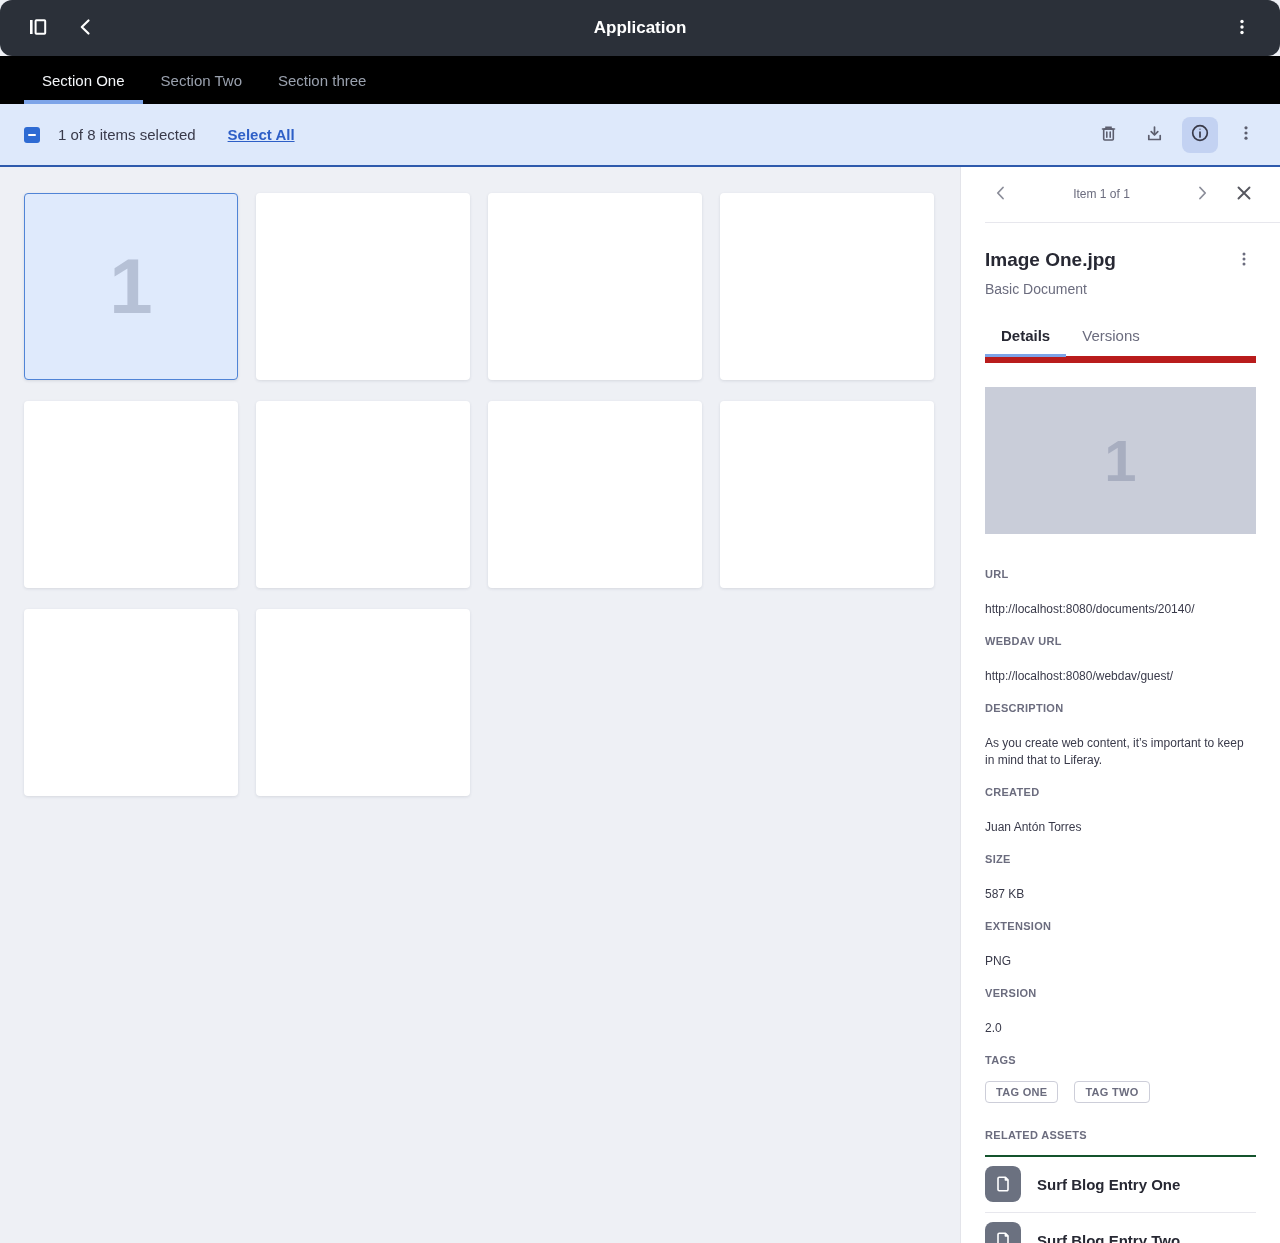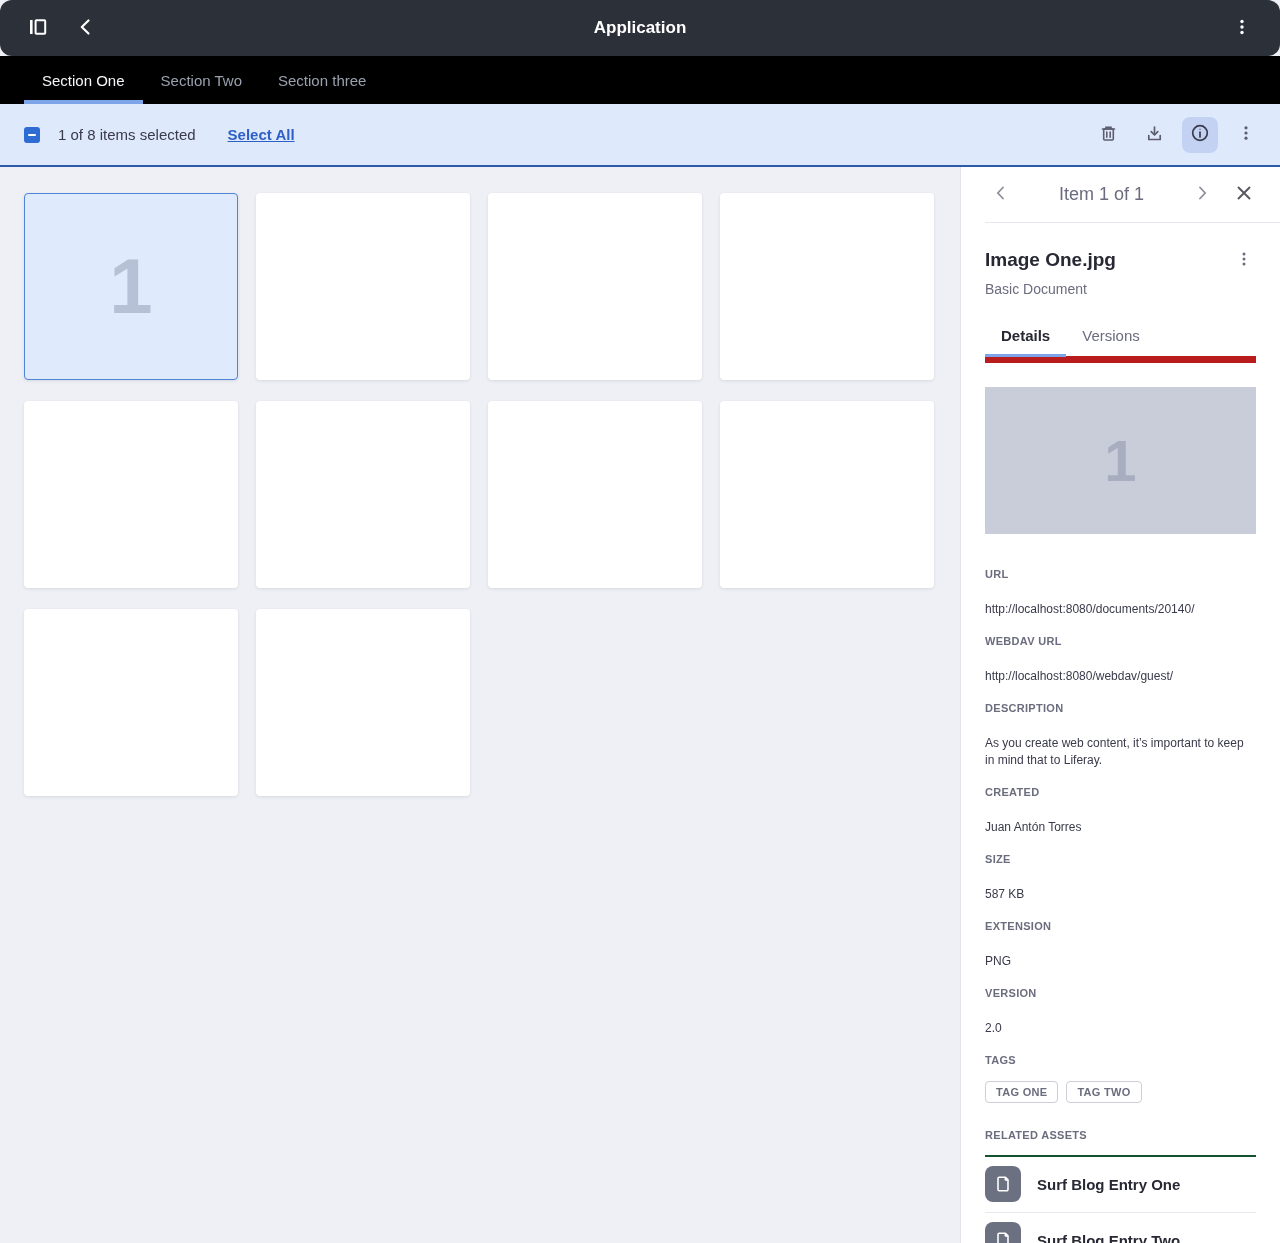--- a/index.html
+++ b/index.html
@@ -34,21 +34,21 @@
   .grid-area { width:960px; padding:26px 24px; overflow:hidden; }
   .grid { display:grid; grid-template-columns:repeat(4,214px); gap:21px 18px; }
   .card { width:214px; height:187px; background:#ffffff; border-radius:4px; box-shadow:0 1px 3px rgba(40,50,70,.12); }
   .card.selected { background:#dfeafc; border:1.5px solid #5084d6; display:flex; align-items:center; justify-content:center; }
   .card.selected .watermark { font-size:78px; font-weight:700; color:#b6c1d6; }
 
   
   .panel { width:320px; background:#ffffff; border-left:1px solid #e3e4ea; display:flex; flex-direction:column; }
   .subnav { height:56px; display:flex; align-items:center; padding:0 22px 0 26px; }
   .subnav-divider { height:1px; background:#e7e7ed; margin-left:24px; }
-  .subnav-label { flex:1; text-align:center; font-size:18px; color:#6b6c7e; }
+  .subnav-label { flex:1; text-align:center; font-size:12px; color:#6b6c7e; }
   .subnav .icon-btn { width:28px; height:28px; display:flex; align-items:center; justify-content:center; }
   .subnav .close-btn { margin-left:14px; }
 
   .panel-body { padding:26px 24px 0 24px; overflow:hidden; }
   .title-row { display:flex; align-items:flex-start; }
   .panel-title { font-size:19px; font-weight:700; color:#272833; flex:1; }
   .panel-subtitle { margin-top:8px; font-size:14px; color:#6b6c7e; }
 
   .ptabs { margin-top:30px; display:flex; border-bottom:7px solid #b91c1c; }
   .ptab { position:relative; padding:0 16px 12px 16px; font-size:15px; color:#6b6c7e; }
@@ -56,21 +56,21 @@
   .ptab.active::after { content:""; position:absolute; left:0; right:0; bottom:-1px; height:3px; background:#7da4e8; }
 
   .preview { margin-top:24px; height:147px; background:#c9cdd9; display:flex; align-items:center; justify-content:center; }
   .preview .watermark { font-size:58px; font-weight:700; color:#a8aec0; }
 
   .field { margin-top:17px; }
   .field-label { font-size:11px; font-weight:600; letter-spacing:.3px; color:#6b6c7e; }
   .field-value { margin-top:21px; font-size:12px; color:#393a4a; line-height:1.42; }
   .fields-start { margin-top:34px; }
 
-  .tag-row { margin-top:15px; display:flex; gap:8px; }
+  .tag-row { margin-top:15px; display:flex; gap:16px; }
   .tag { border:1px solid #cdced9; border-radius:4px; background:#ffffff; padding:4px 10px; font-size:11px; font-weight:600; letter-spacing:.3px; color:#6b6c7e; }
 
   .related { margin-top:26px; }
   .related-list { margin-top:14px; border-top:2px solid #14532d; }
   .related-item { display:flex; align-items:center; height:56px; border-bottom:1px solid #e7e7ed; cursor:pointer; }
   .asset-icon { width:36px; height:36px; background:#6b7180; border-radius:8px; display:flex; align-items:center; justify-content:center; }
   .related-item .asset-name { margin-left:16px; font-size:15px; font-weight:700; color:#272833; }
 </style>
 </head>
 <body>

